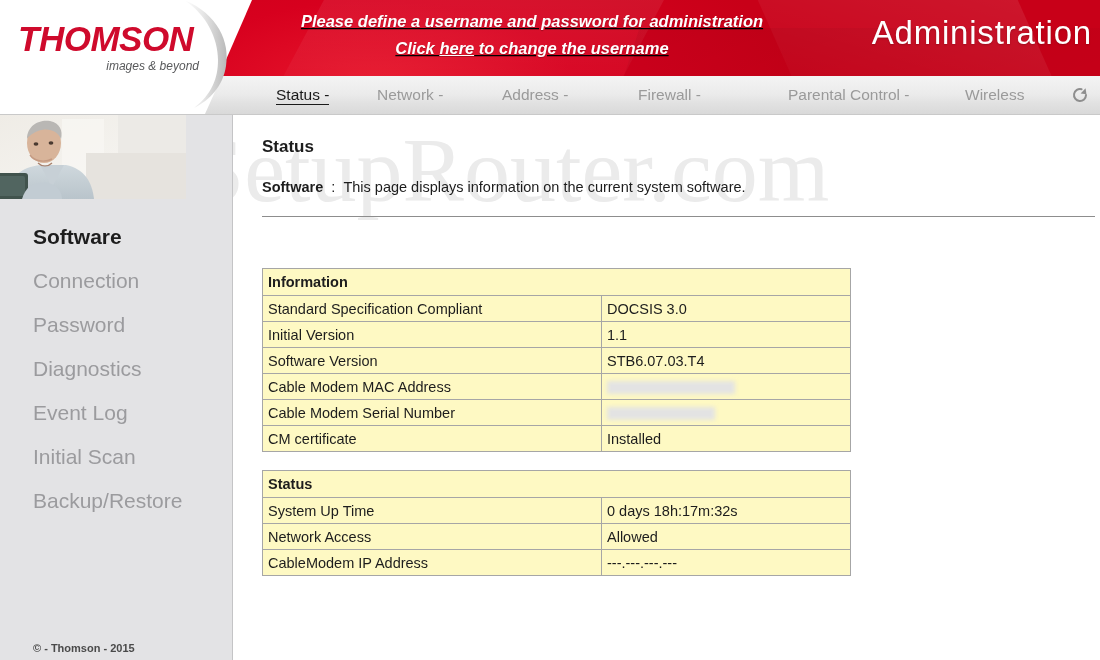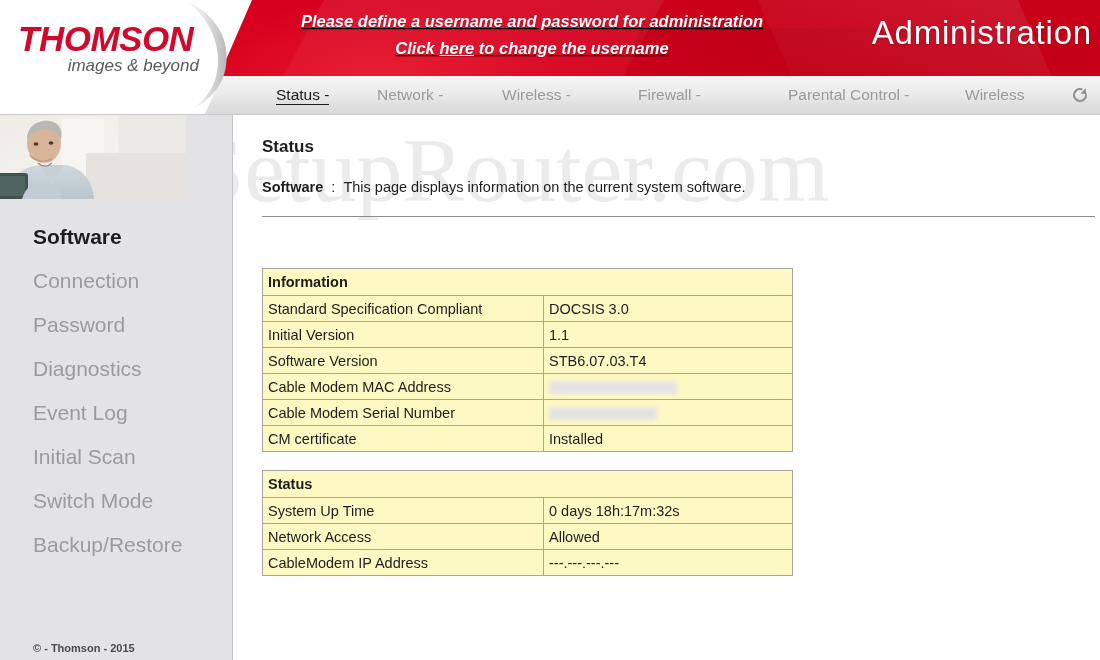--- a/index.html
+++ b/index.html
@@ -78,21 +78,21 @@
     font-weight: bold;
     font-size: 35px;
     letter-spacing: -0.5px;
     color: #cf0a2c;
     line-height: 38px;
     white-space: nowrap;
   }
   .logo-tag {
     font-family: "Liberation Sans", sans-serif;
     font-style: italic;
-    font-size: 17px;
+    font-size: 12px;
     color: #58595b;
     text-align: right;
     width: 181px;
     line-height: 18px;
     margin-top: -1px;
   }
   
   .swoosh {
     position: absolute; left: 178px; top: -2px;
     width: 66px; height: 112px;
@@ -268,21 +268,21 @@
     text-align: left;
     font-weight: normal;
     vertical-align: middle;
     overflow: hidden;
     white-space: nowrap;
   }
   .tbl th {
     font-weight: bold;
     height: 27px;
   }
-  .col-k { width: 281px; }
+  .col-k { width: 339px; }
   .col-v { width: 249px; }
   .redacted {
     display: inline-block;
     height: 13px;
     background: #e3e3e3;
     border-radius: 1px;
     filter: blur(2.2px);
     vertical-align: middle;
     margin-top: -1px;
   }
@@ -325,21 +325,21 @@
       </linearGradient>
     </defs>
     <path d="M6 2 C40 16, 52 44, 48 68 C45 88, 32 102, 16 110 C34 96, 40 80, 40 62 C40 40, 28 16, 6 2 Z" fill="url(#swg)"></path>
     <path d="M2 6 C30 22, 40 46, 36 68 C33 86, 22 98, 10 106 C22 92, 28 76, 26 60 C24 38, 16 20, 2 6 Z" fill="#ffffff" opacity="0.75"></path>
   </svg>
 
   <div class="navbar">
     <div class="nav-inner">
         <div class="nav-item active" style="left: 44px;"><span class="nav-label">Status -</span></div>
         <div class="nav-item" style="left: 145px;"><span class="nav-label">Network -</span></div>
-        <div class="nav-item" style="left: 270px;"><span class="nav-label">Wireless -</span></div>
+        <div class="nav-item" style="left: 270px;"><span class="nav-label">Address -</span></div>
         <div class="nav-item" style="left: 406px;"><span class="nav-label">Firewall -</span></div>
         <div class="nav-item" style="left: 520px; margin-left: 36px;"><span class="nav-label">Parental Control -</span></div>
         <div class="nav-item" style="left: 733px;"><span class="nav-label">Wireless</span></div>
       </div>
     <svg class="nav-refresh" viewBox="0 0 20 20">
       <path d="M16 10 A6 6 0 1 1 11.6 4.2" fill="none" stroke="#8e8e8e" stroke-width="2" stroke-linecap="round"></path>
       <path d="M15.6 3.2 L16.4 9.2 L10.6 8.6 Z" fill="#8e8e8e"></path>
     </svg>
   </div>
 
@@ -377,21 +377,20 @@
         <path d="M22 84 C26 70, 36 66, 48 68 C58 70, 62 78, 62 84 Z" fill="#c2ccd3"></path>
       </svg>
     </div>
     <div class="side-menu">
         <div class="side-item active">Software</div>
         <div class="side-item">Connection</div>
         <div class="side-item">Password</div>
         <div class="side-item">Diagnostics</div>
         <div class="side-item">Event Log</div>
         <div class="side-item">Initial Scan</div>
-        <div class="side-item">Switch Mode</div>
         <div class="side-item">Backup/Restore</div>
       </div>
     <div class="side-footer">© - Thomson - 2015</div>
   </div>
 
   <div class="main">
     <div class="watermark">SetupRouter.com</div>
     <div class="content">
       <div class="page-title">Status</div>
       <div class="desc-line"><span class="desc-label">Software</span>&nbsp;&nbsp;<span>:</span>&nbsp;&nbsp;<span>This page displays information on the current system software.</span></div>

